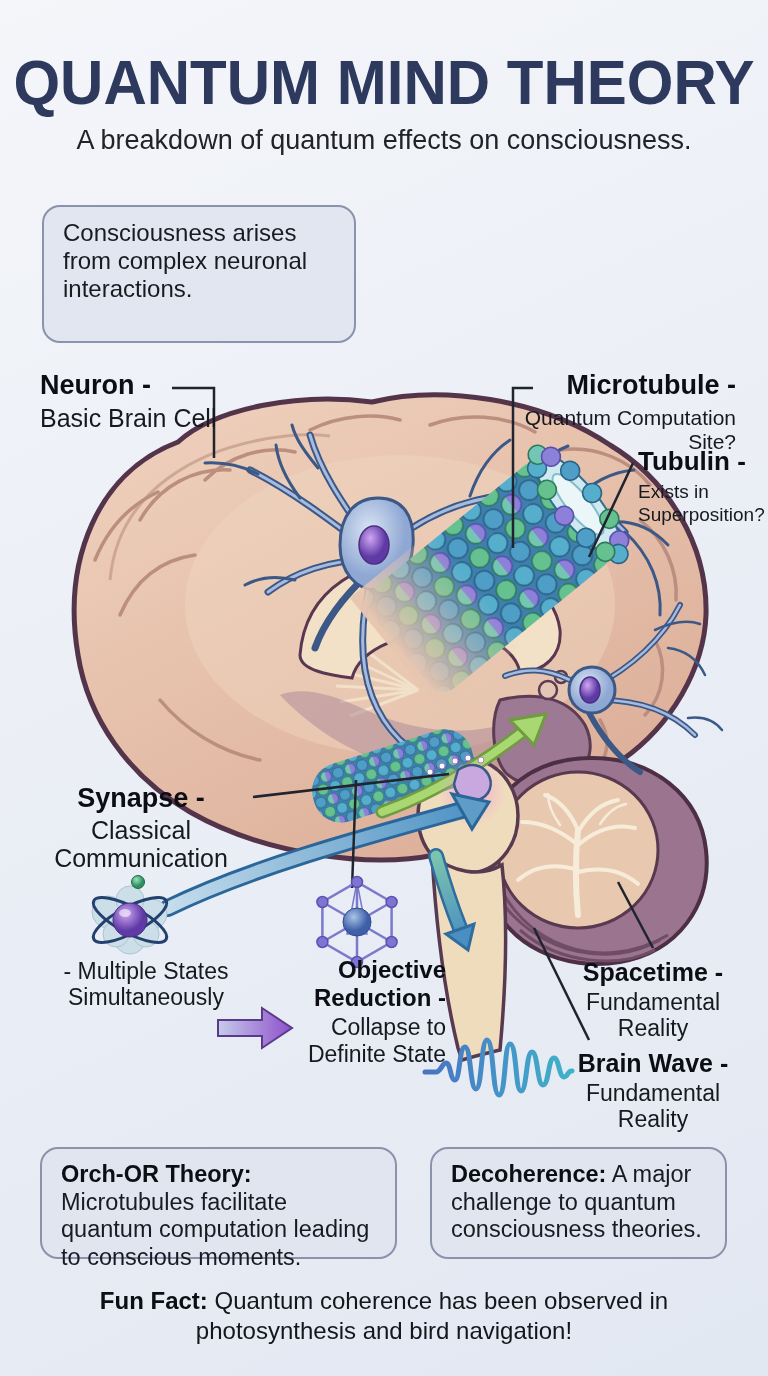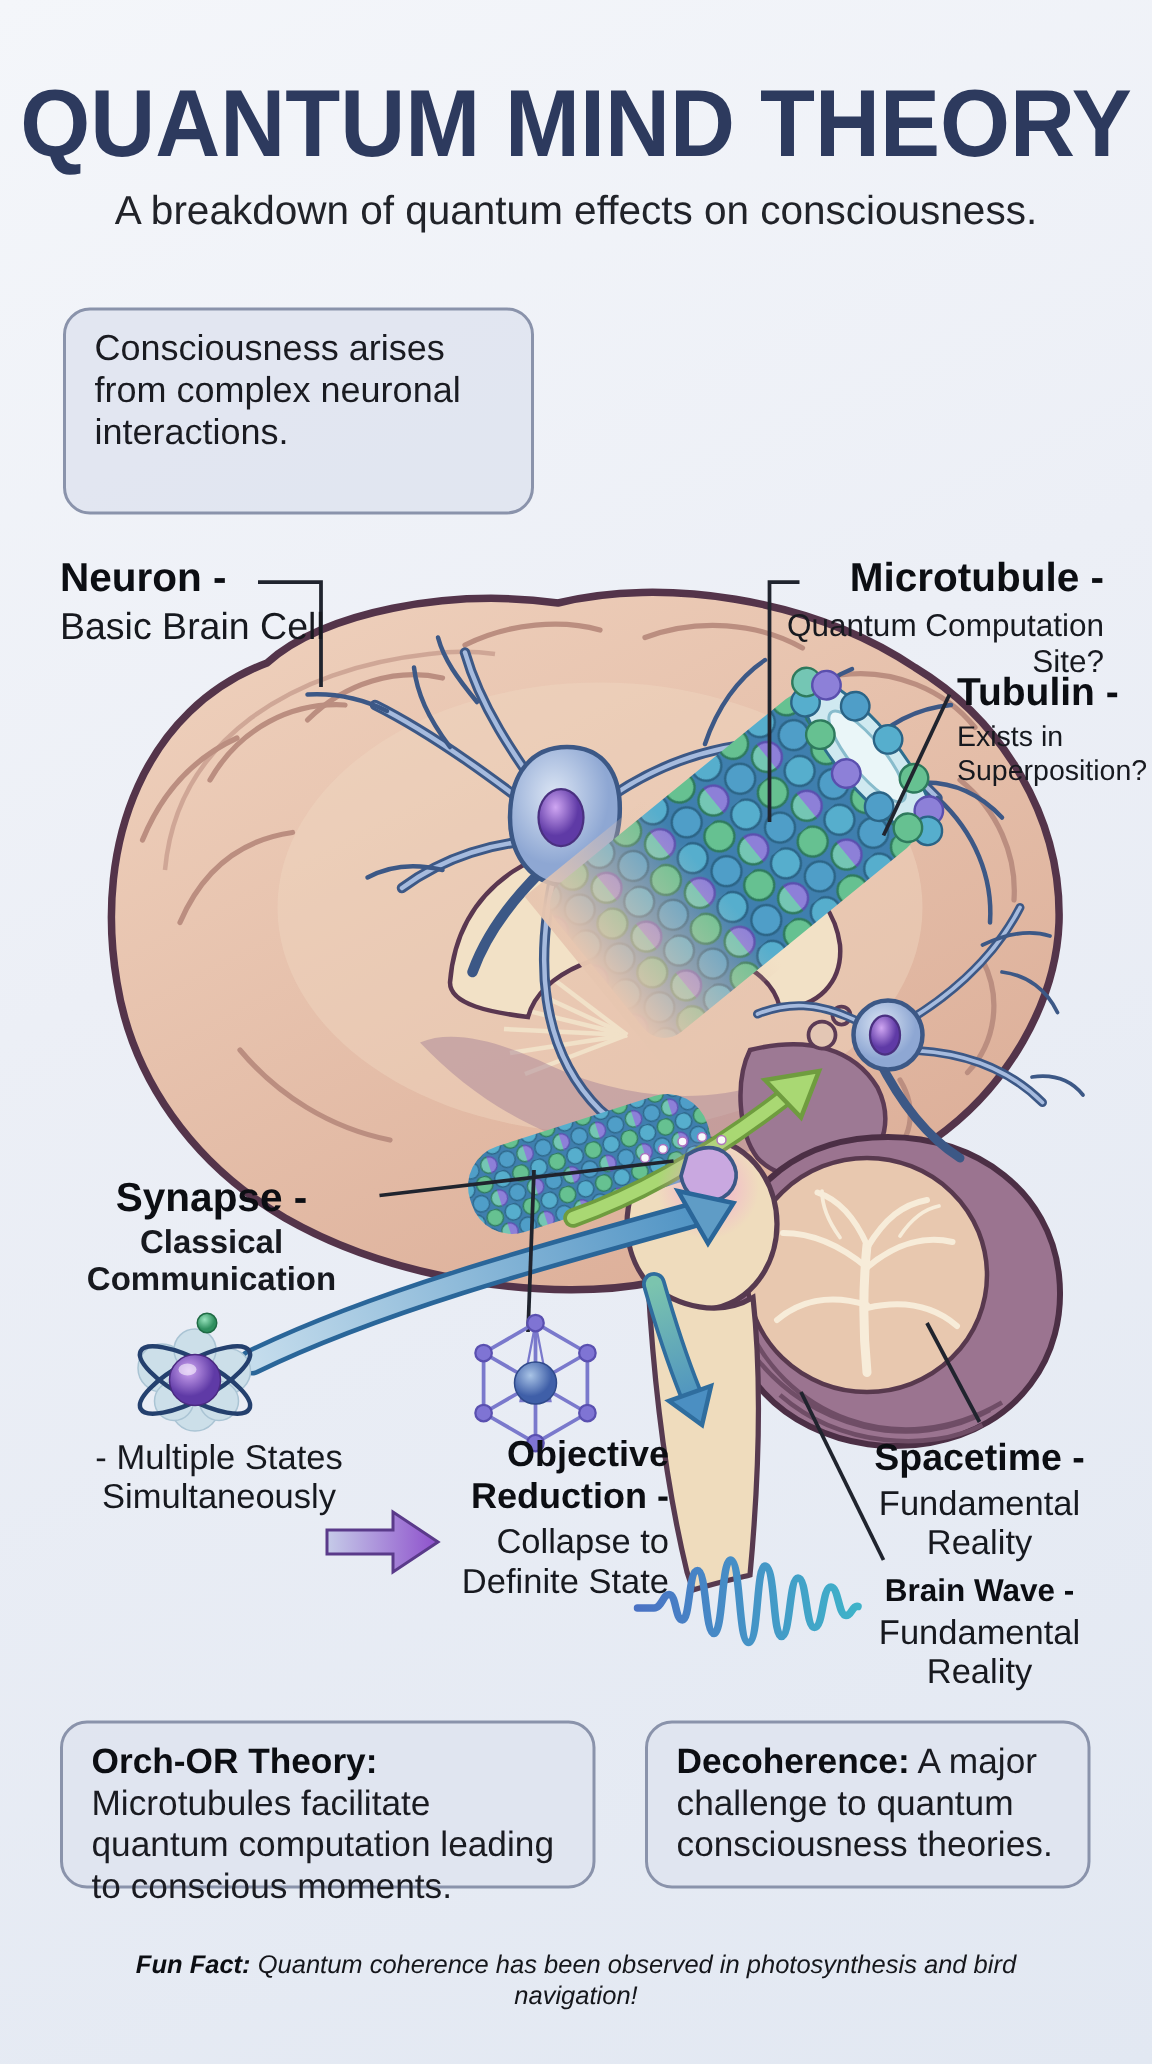--- a/index.html
+++ b/index.html
@@ -33,37 +33,37 @@
   .lab-neuron .term { font-size:27px; }
   .lab-neuron .desc { font-size:25px; margin-top:3px; }
   .lab-microtubule { left:498px; top:370px; width:238px; text-align:right; }
   .lab-microtubule .term { font-size:27px; }
   .lab-microtubule .desc { font-size:21px; margin-top:5px; }
   .lab-tubulin { left:638px; top:446px; width:126px; }
   .lab-tubulin .term { font-size:26px; }
   .lab-tubulin .desc { font-size:19px; line-height:1.2; margin-top:4px; }
   .lab-synapse { left:33px; top:783px; width:216px; text-align:center; }
   .lab-synapse .term { font-size:27px; }
-  .lab-synapse .desc { font-size:22px; line-height:1.12; margin-top:2px;font-weight:bold; }
+  .lab-synapse .desc { font-size:25px; line-height:1.12; margin-top:2px; }
   .lab-superposition { left:48px; top:956px; width:196px; text-align:center; }
   .lab-superposition .term { font-size:24px; line-height:1.17; }
   .lab-superposition .desc { font-size:23px; line-height:1.15; margin-top:2px; }
   .lab-objred { left:268px; top:956px; width:178px; text-align:right; }
   .lab-objred .term { font-size:24px; line-height:1.17; }
   .lab-objred .desc { font-size:23px; line-height:1.15; margin-top:2px; }
   .lab-spacetime { left:565px; top:958px; width:176px; text-align:center; }
   .lab-spacetime .term { font-size:25px; }
   .lab-spacetime .desc { font-size:23px; line-height:1.15; margin-top:2px; }
   .lab-brainwave { left:562px; top:1049px; width:182px; text-align:center; }
-  .lab-brainwave .term { font-size:21px;text-align:center; }
+  .lab-brainwave .term { font-size:25px;text-align:center; }
   .lab-brainwave .desc { font-size:23px; line-height:1.15; margin-top:2px; }
   .footer {
     position:absolute; left:0; top:1286px; width:100%; text-align:center;
   }
-  .footer p { max-width:640px; margin:13px auto; font-size:17px; line-height:1.25; color:#15161b;font-style:italic; }
+  .footer p { max-width:640px; margin:0 auto; font-size:24px; line-height:1.25; color:#15161b; }
   .footer b { font-weight:800; color:#0c0e13; }
 </style>
 </head>
 <body>
 
 <div class="canvas">
 
   <svg class="art" width="768" height="1376" viewBox="0 0 768 1376">
     <defs>
       <linearGradient id="brainGrad" x1="0" y1="0" x2="0.7" y2="1">

